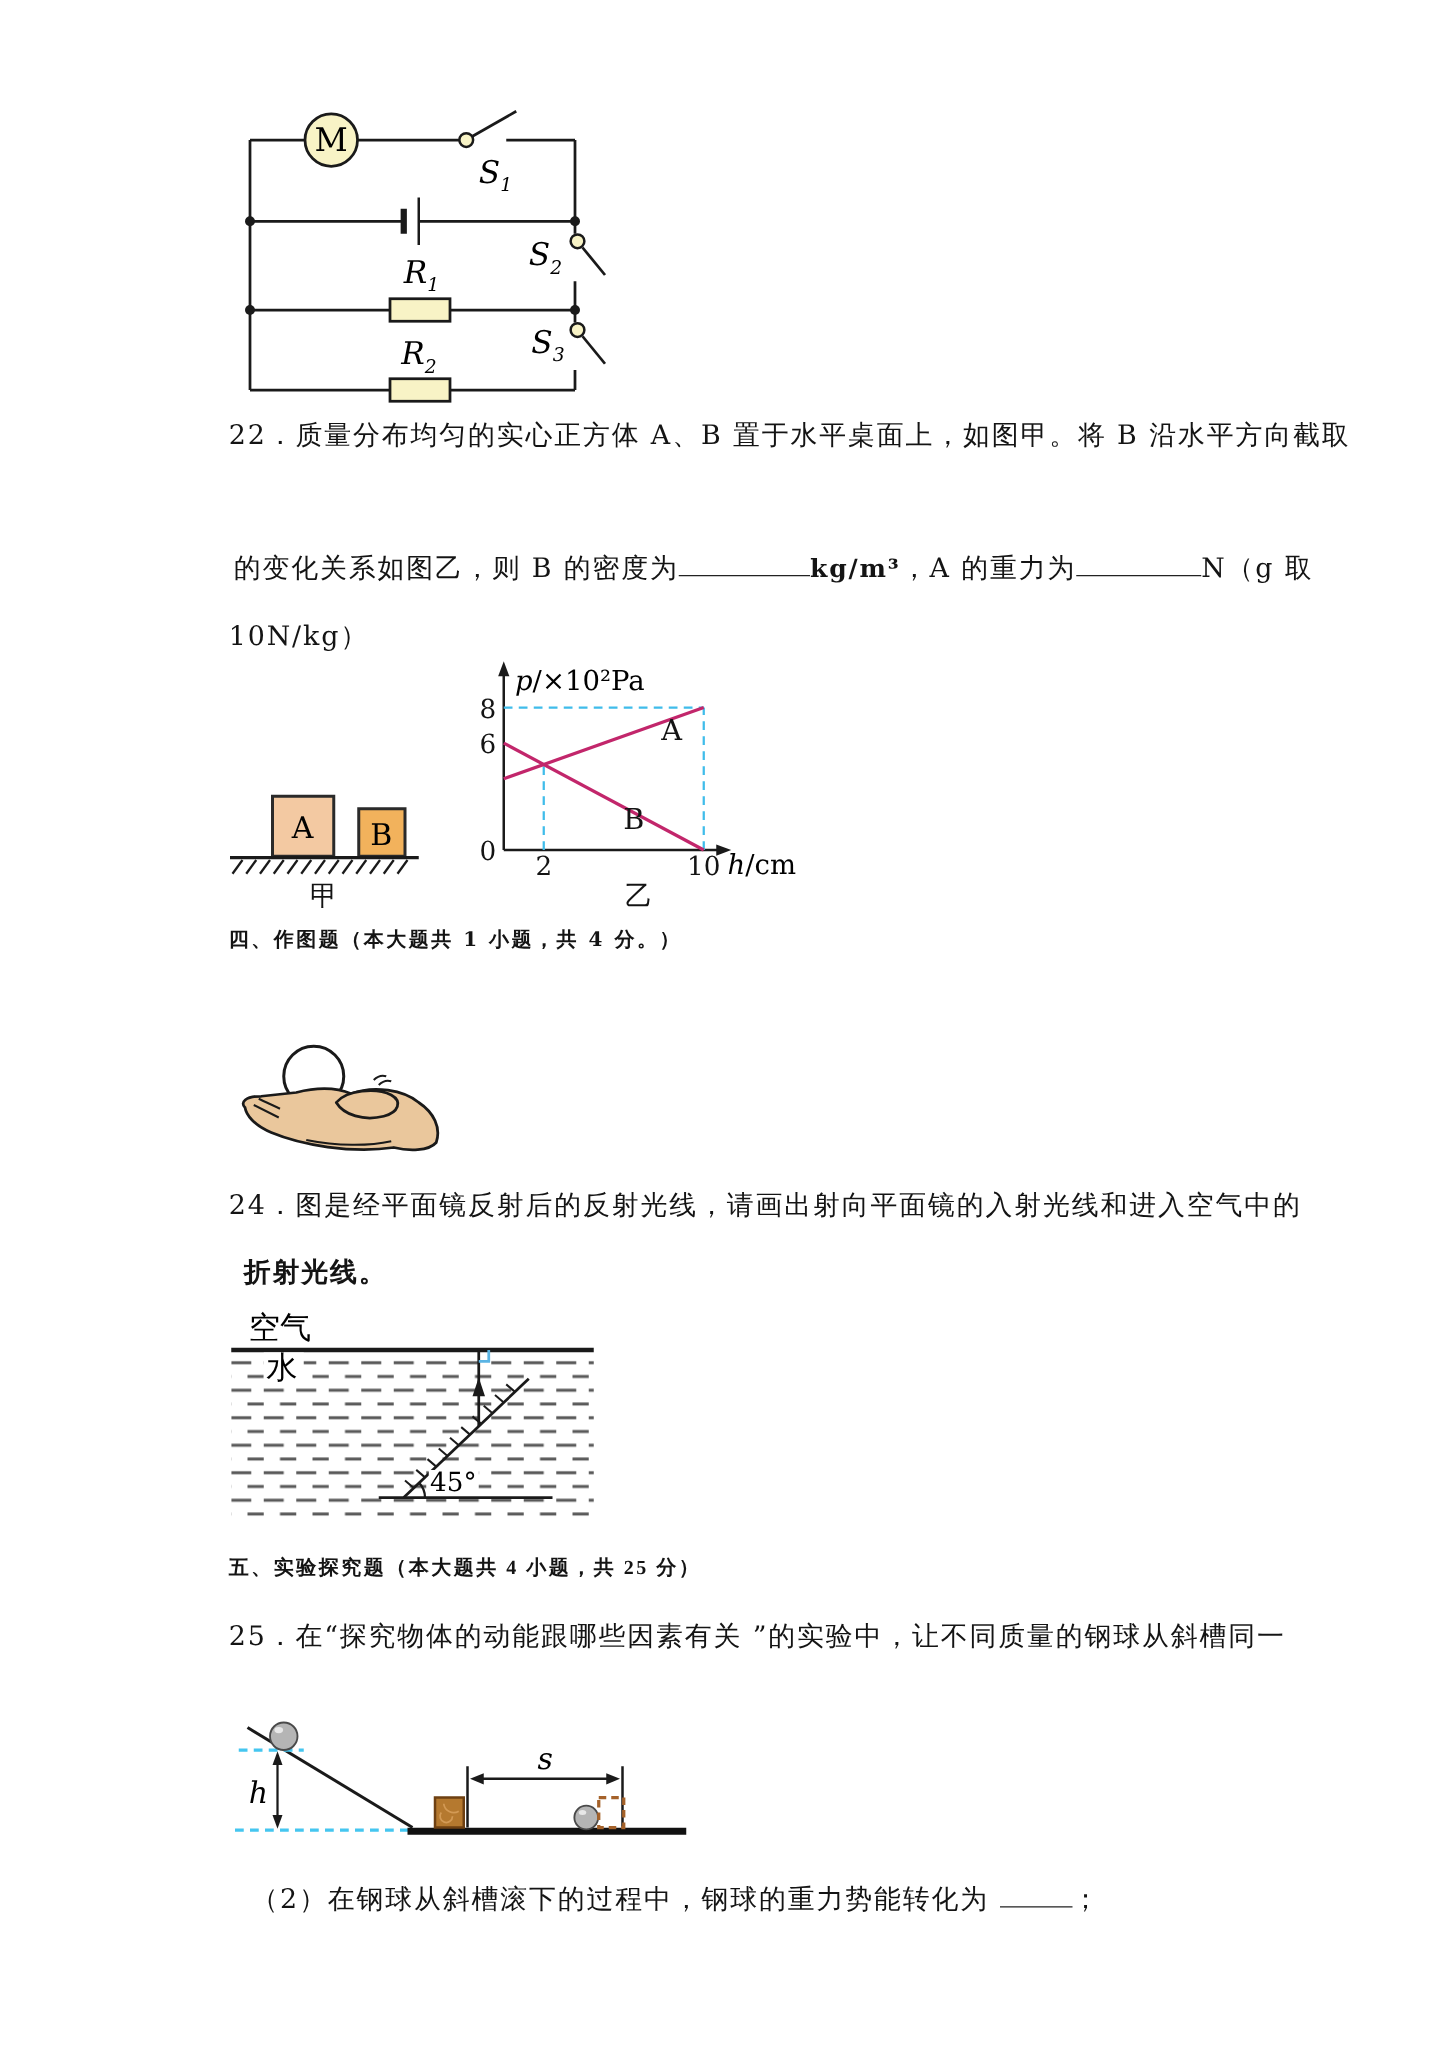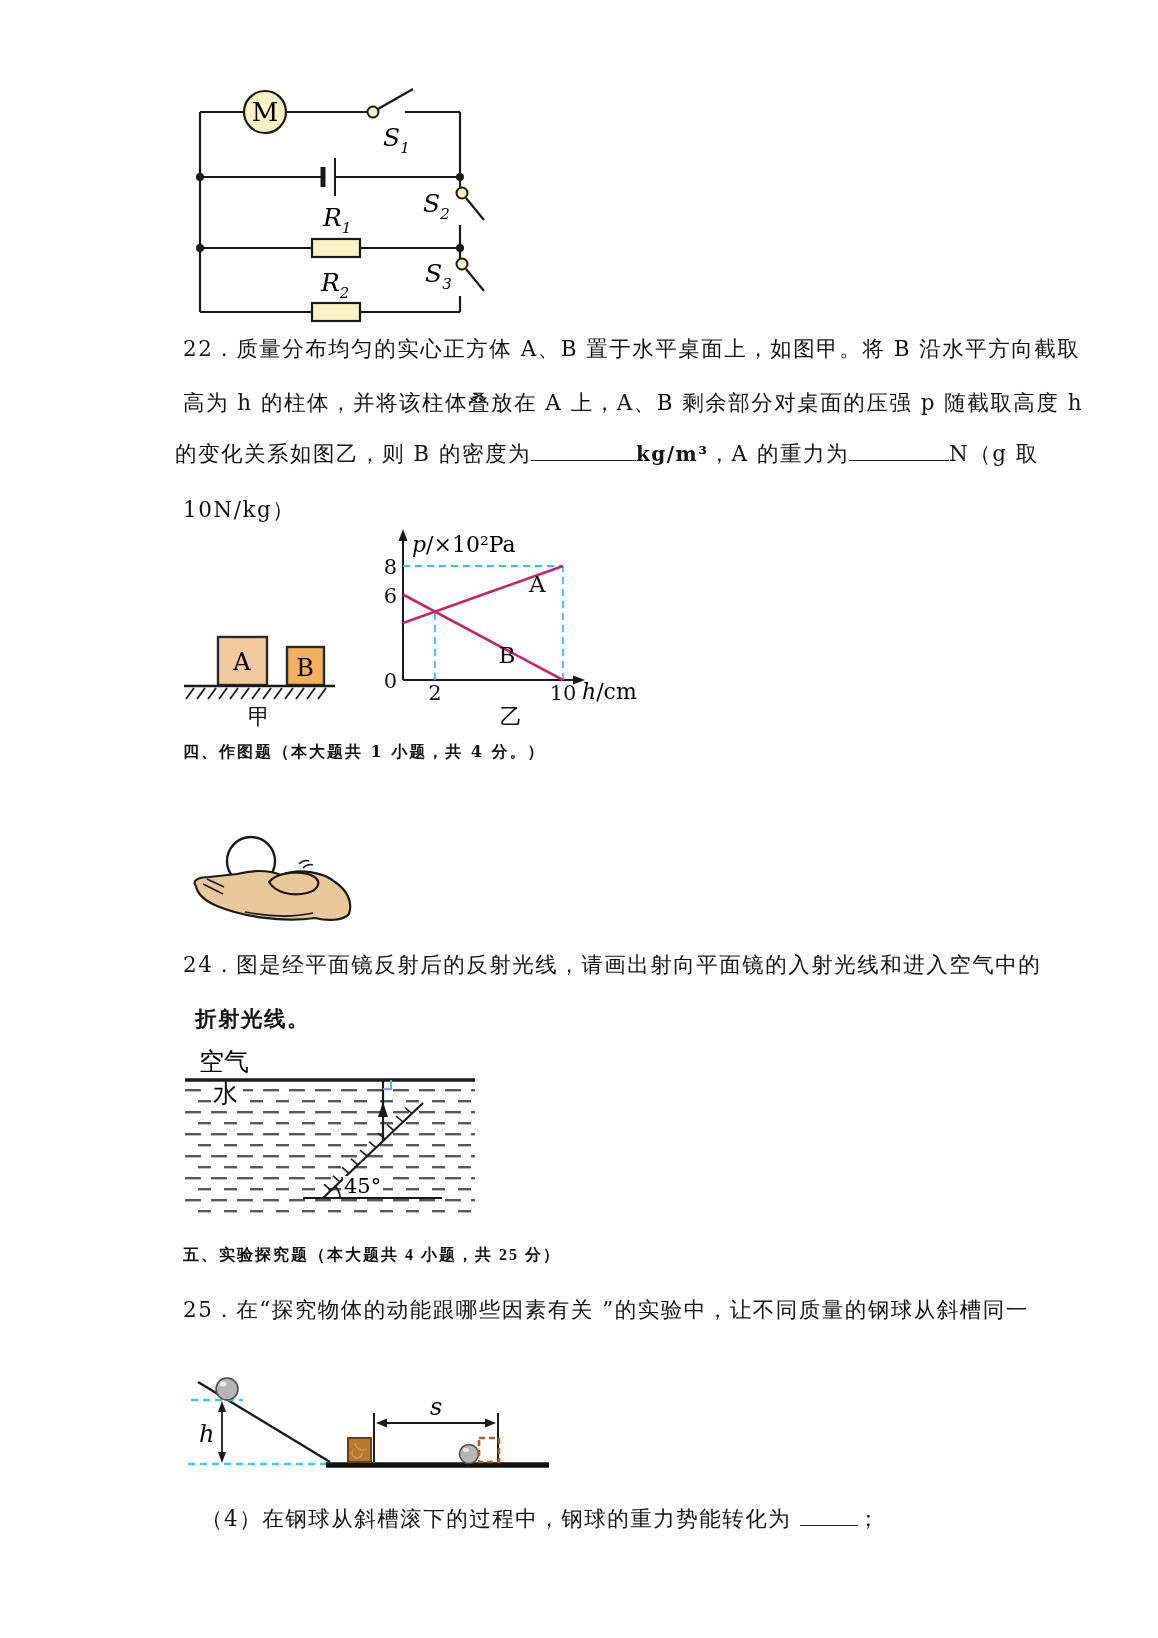--- a/index.html
+++ b/index.html
@@ -64,22 +64,21 @@
 
     <text x="80" y="51" font-size="26" text-anchor="middle">M</text>
     <text x="198" y="76" font-size="25" font-style="italic"><tspan>S</tspan><tspan font-size="15" dy="7">1</tspan></text>
     <text x="238" y="142" font-size="25" font-style="italic"><tspan>S</tspan><tspan font-size="15" dy="7">2</tspan></text>
     <text x="240" y="212" font-size="25" font-style="italic"><tspan>S</tspan><tspan font-size="15" dy="7">3</tspan></text>
     <text x="138" y="156" font-size="25" font-style="italic"><tspan>R</tspan><tspan font-size="15" dy="7">1</tspan></text>
     <text x="136" y="221" font-size="25" font-style="italic"><tspan>R</tspan><tspan font-size="15" dy="7">2</tspan></text>
   </svg>
 
   <div class="tl" style="left:140px;top:336px;">22．质量分布均匀的实心正方体 A、B 置于水平桌面上，如图甲。将 B 沿水平方向截取</div>
-  <div class="tl" style="left:140px;top:390px;">高为 h 的柱体，并将该柱体叠放在 A 上，A、B 剩余部分对桌面的压强 p 随截取高度 h</div>
-  <div class="tl" style="left:132px;top:440px;">
+  <div class="tl" style="left:144px;top:440px;">
     <span>的变化关系如图乙，则 B 的密度为</span><span class="blank w105"></span><span class="unit">kg/m³</span><span>，A 的重力为</span><span class="blank w100"></span><span>N（g 取</span>
   </div>
   <div class="tl" style="left:140px;top:497px;">10N/kg）</div>
 
   <svg style="left:180px;top:600px;" width="180" height="110" viewBox="0 0 180 110">
     <rect x="38" y="37" width="49" height="48" stroke="#2a2a2a" stroke-width="2.4" fill="#f3c9a2"></rect>
     <rect x="107" y="47" width="37" height="38" stroke="#2a2a2a" stroke-width="2.4" fill="#f2b25c"></rect>
     <line x1="4" y1="86" x2="155" y2="86" stroke="#1a1a1a" stroke-width="2.6"></line>
     <g stroke="#1a1a1a" stroke-width="1.8">
       <line x1="14" y1="88" x2="6" y2="99"></line>
@@ -212,17 +211,17 @@
     <polygon points="191,53 202,48.5 202,57.5" fill="#1a1a1a"></polygon>
     <polygon points="311,53 300,48.5 300,57.5" fill="#1a1a1a"></polygon>
     <text x="245" y="45" font-size="24" font-style="italic">s</text>
 
     <circle cx="284" cy="84" r="9.5" stroke="#4a4a4a" stroke-width="1.5" fill="#b5b5b5"></circle>
     <ellipse cx="281" cy="80" rx="3" ry="2" fill="#e8e8e8"></ellipse>
     <rect x="294" y="68" width="20" height="24" fill="none" stroke="#a5622a" stroke-width="2.6" stroke-dasharray="6,4"></rect>
   </svg>
 
   <div class="tl" style="left:158px;top:1505px;">
-    <span>（4）在钢球从斜槽滚下的过程中，钢球的重力势能转化为</span>
+    <span>（2）在钢球从斜槽滚下的过程中，钢球的重力势能转化为</span>
     <span class="blank w58"></span><span>；</span>
   </div>
 
 </div>
 
 </body></html>

